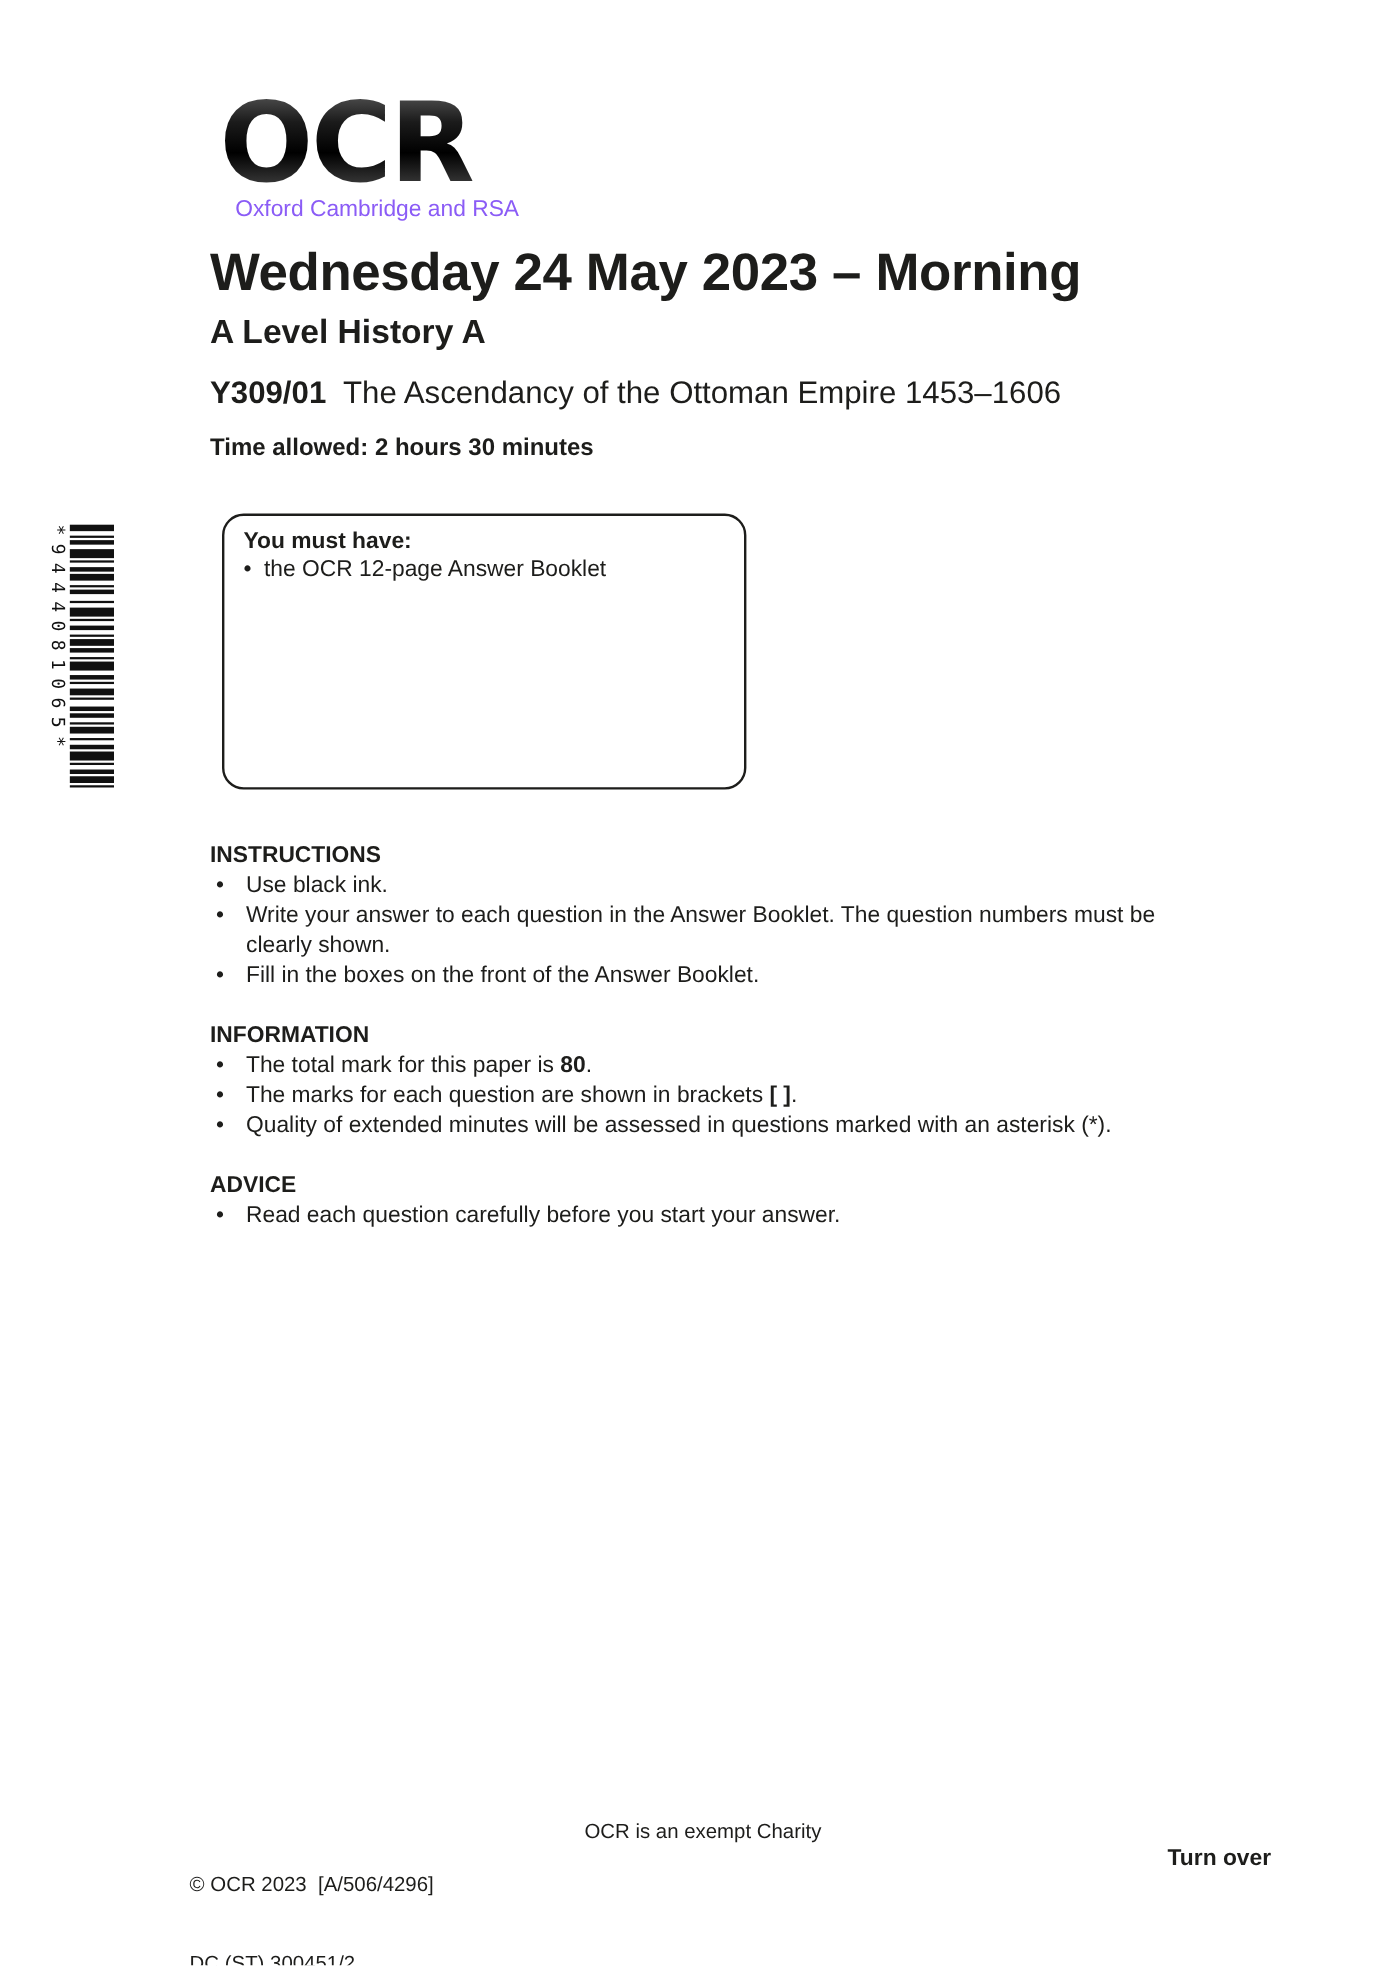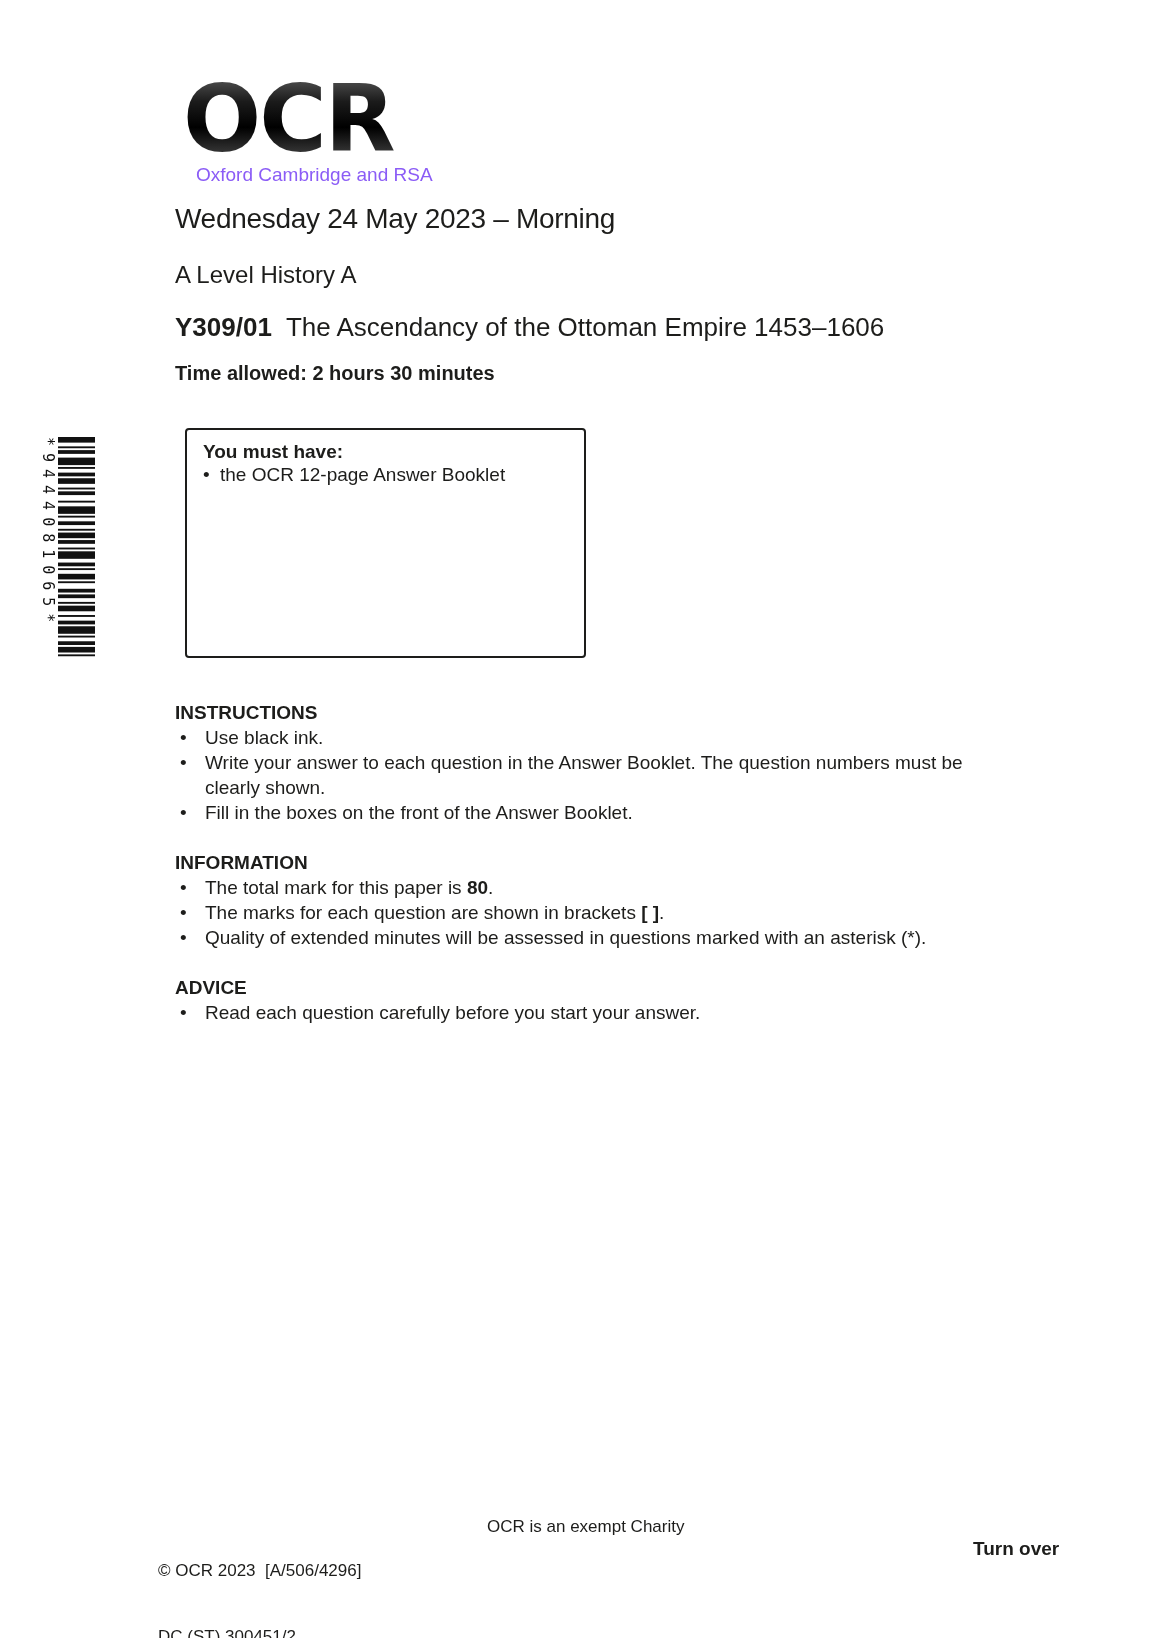--- a/index.html
+++ b/index.html
@@ -14,38 +14,38 @@
     font-size:92px;line-height:1;letter-spacing:-2px;color:#171717;text-align:right;
   }
   @supports (-webkit-background-clip:text){
     .logo-text{
       background:linear-gradient(180deg,#5a5a5a 0%,#1b1b1b 30%,#000 58%,#424242 92%);
       -webkit-background-clip:text;background-clip:text;-webkit-text-fill-color:transparent;
     }
   }
   .logo-tagline{position:absolute;left:196px;top:164px;font-size:19px;color:#8b5cf6;}
   
-  .title{position:absolute;left:175px;top:203px;font-size:28px;font-weight:normal;letter-spacing:-0.3px;}
-  .qualification{position:absolute;left:175px;top:261px;font-size:24px;font-weight:normal;}
+  .title{position:absolute;left:175px;top:203px;font-size:44px;font-weight:bold;letter-spacing:-0.3px;}
+  .qualification{position:absolute;left:175px;top:261px;font-size:28px;font-weight:bold;}
   .paper-line{position:absolute;left:175px;top:312px;font-size:26px;white-space:nowrap;}
   .paper-code{font-weight:bold;margin-right:14px;}
   .time-allowed{position:absolute;left:175px;top:362px;font-size:20px;font-weight:bold;}
   
   .barcode-label{
     position:absolute;left:56px;top:437px;width:223px;height:16px;
     transform-origin:0 0;transform:rotate(90deg);
     font-family:"DejaVu Sans Mono",monospace;font-size:15px;letter-spacing:7px;
     white-space:nowrap;color:#111;line-height:16px;
   }
   .barcode-bars{position:absolute;left:58px;top:437px;width:37px;height:223px;}
   .barcode-bars svg{display:block;}
   
   .must-box{
-    position:absolute;left:185px;top:428px;width:401px;height:230px;
-    border:2px solid #1d1d1b;border-radius:4px;box-sizing:border-box;
+    position:absolute;left:185px;top:428px;width:437px;height:230px;
+    border:2px solid #1d1d1b;border-radius:18px;box-sizing:border-box;
     padding:10px 16px;
   }
   .must-heading{margin:0;font-size:19px;font-weight:bold;line-height:23px;}
   .must-item{font-size:19px;line-height:23px;display:flex;}
   .must-item .dot{width:17px;flex:0 0 17px;}
   
   .sections{position:absolute;left:175px;top:700px;width:795px;}
   .sec-heading{margin:0;font-size:19px;font-weight:bold;line-height:25px;}
   .bullets{list-style:none;margin:0 0 25px 0;padding:0;}
   .bullets li{position:relative;padding-left:30px;font-size:19px;line-height:25px;}

